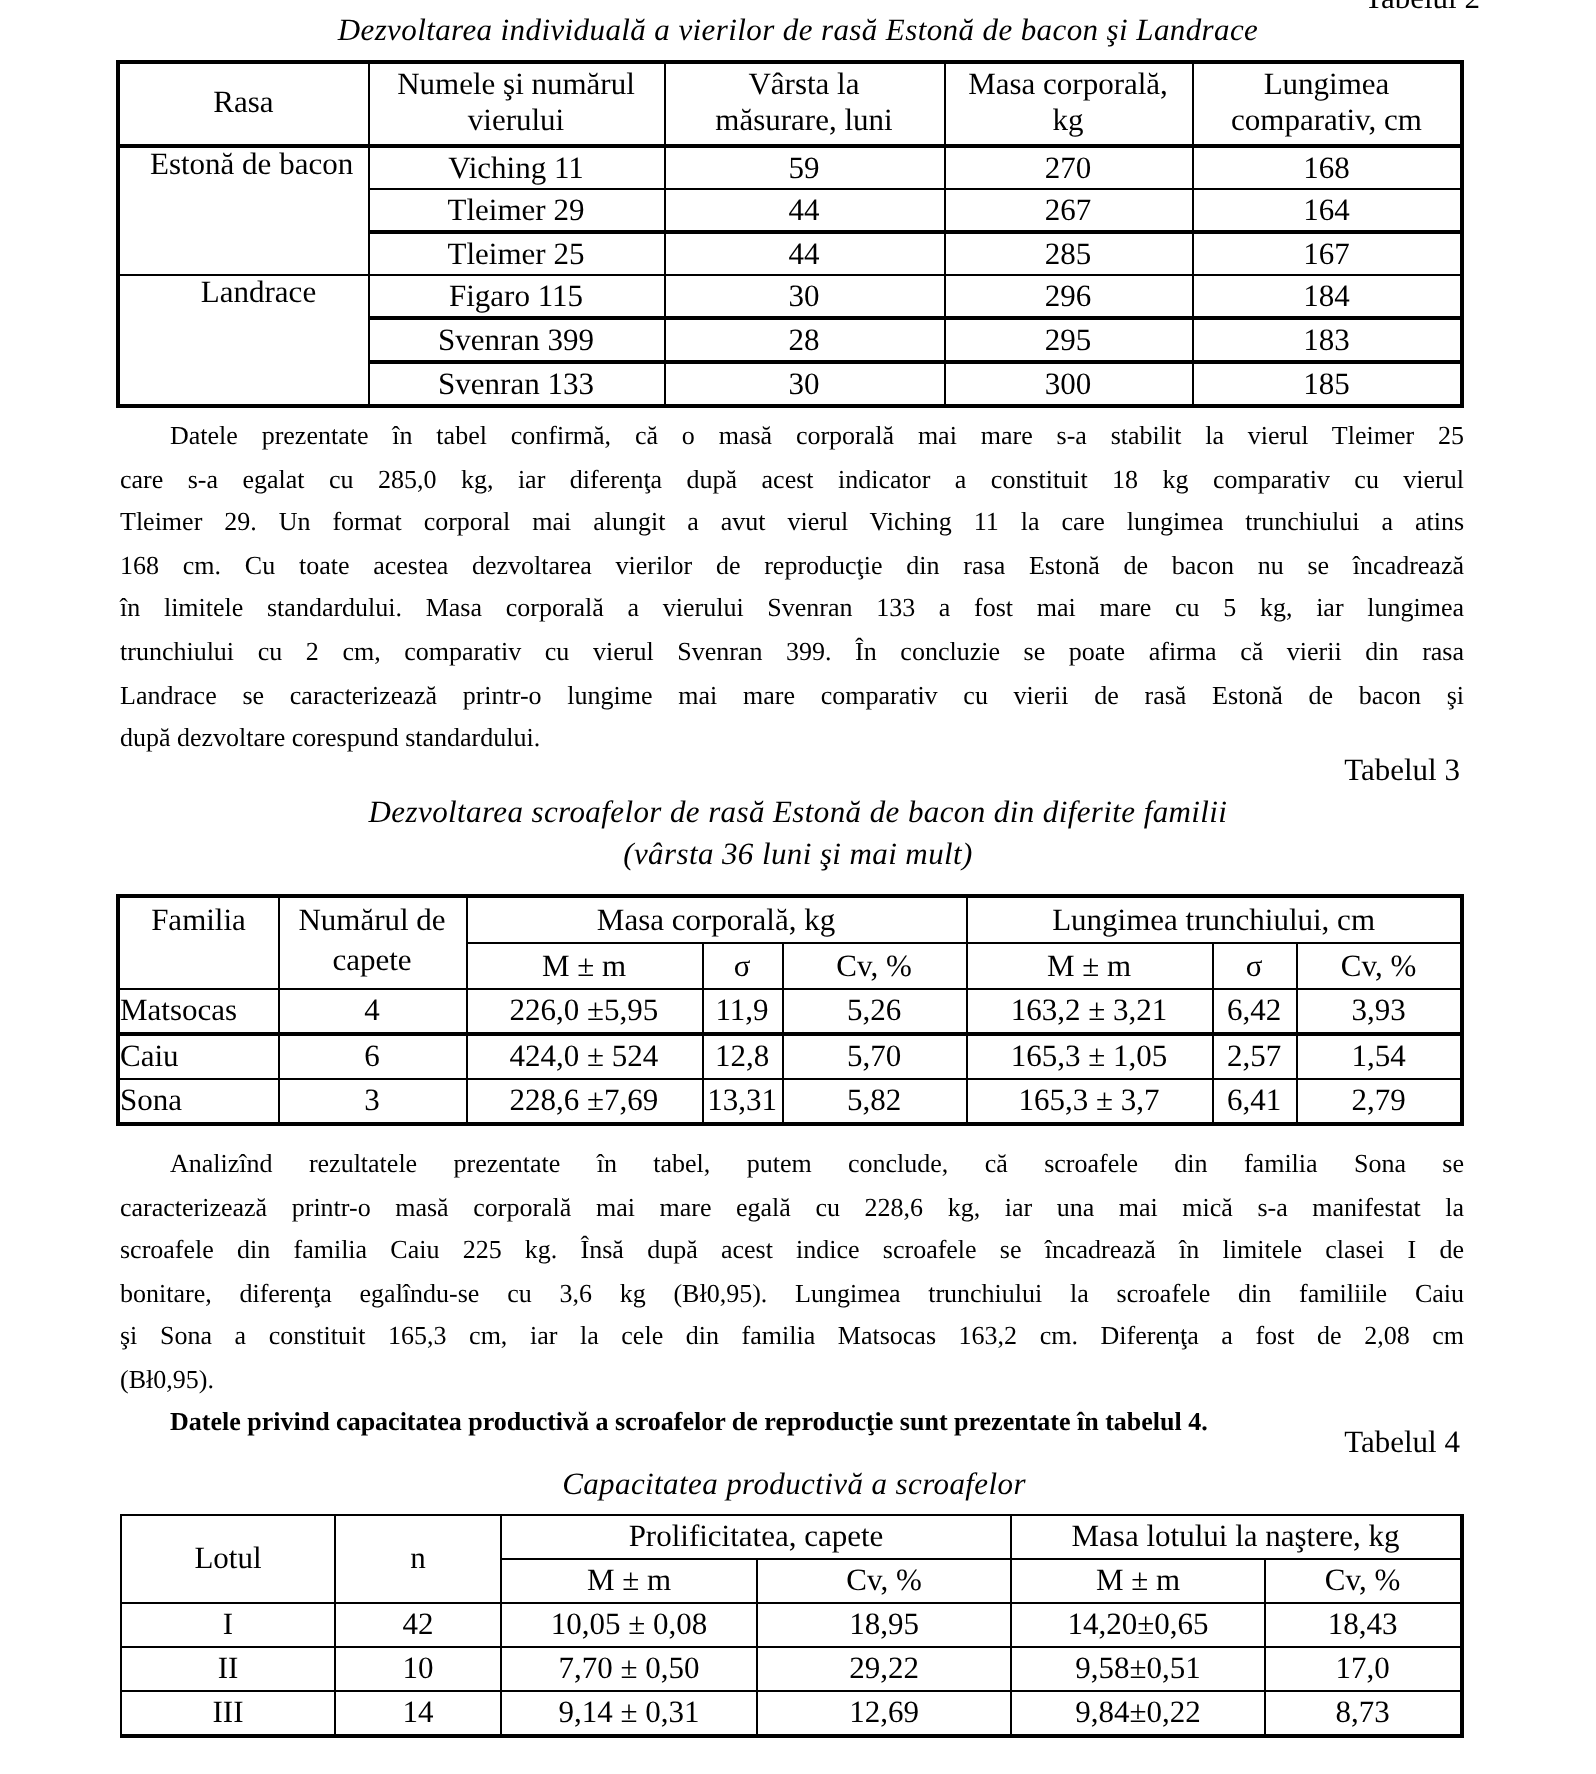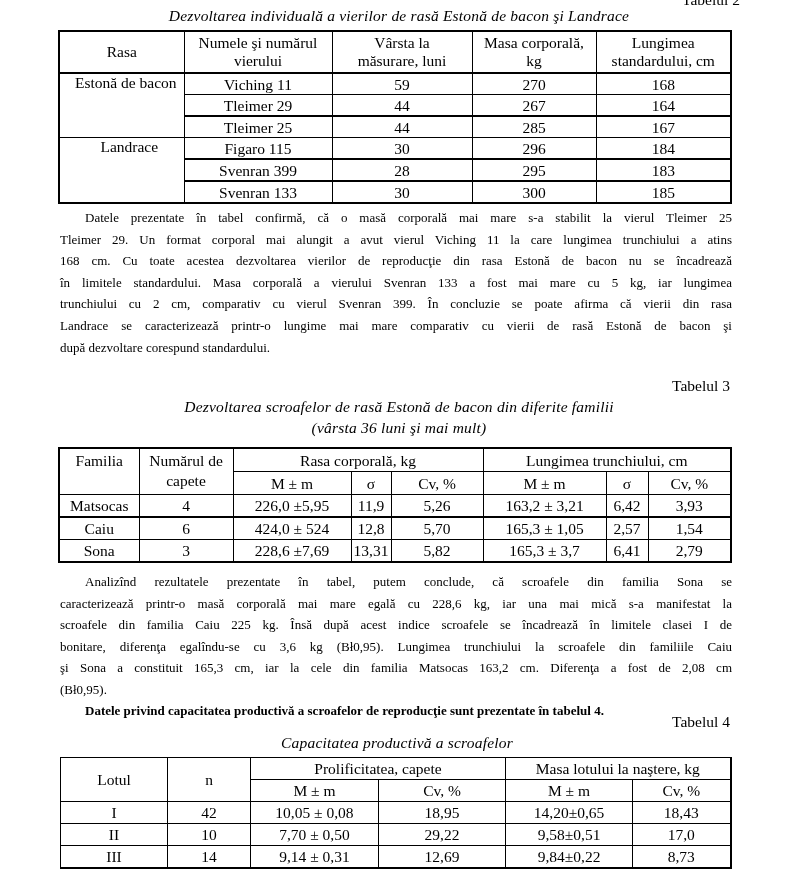--- a/index.html
+++ b/index.html
@@ -33,21 +33,21 @@
 
   .para {
     position: absolute; left: 60px; width: 672px; font-size: 13px;
     line-height: 21.6px; text-align: justify;
   }
   .line { display: block; text-align: justify; text-align-last: justify; white-space: nowrap; }
   .line.last { text-align-last: left; }
 
   .t2 { left: 58px; top: 447px; width: 672px; border: 2px solid #000; }
   .t2 td { height: 21px; }
-  .t2 td.fam { text-align: center; padding-left: 0; }
+  .t2 td.fam { text-align: left; padding-left: 0; }
   .t2 tr.head1 td { height: 22px; }
   .t2 tr.head2 td { height: 22px; }
   .t2 tr.thick td { border-top: 2.5px solid #000; }
   .t2 td.nohb { border-bottom: none; margin-top: 22px; }
   .t2 td.notb { border-top: none; vertical-align: top; }
 
   .t3 { left: 60px; top: 757px; width: 670px; border: 1px solid #000; border-bottom: 2.5px solid #000; border-right: 2px solid #000; }
   .t3 td { height: 21px; }
 </style>
 </head>
@@ -75,21 +75,21 @@
     <th>
       <span>Vârsta la</span><br>
       <span>măsurare, luni</span>
     </th>
     <th>
       <span>Masa corporală,</span><br>
       <span>kg</span>
     </th>
     <th>
       <span>Lungimea</span><br>
-      <span>standardului, cm</span>
+      <span>comparativ, cm</span>
     </th>
   </tr>
   <tr>
     <td class="rasa" rowspan="3">Estonă de bacon</td>
     <td>Viching 11</td>
     <td>59</td>
     <td>270</td>
     <td>168</td>
   </tr>
   <tr>
@@ -121,20 +121,21 @@
     <td>Svenran 133</td>
     <td>30</td>
     <td>300</td>
     <td>185</td>
   </tr>
 </tbody>
   </table>
 
 <div class="para" style="top:207px; width:672px;">
   <span class="line" style="padding-left:25px;">Datele prezentate în tabel confirmă, că o masă corporală mai mare s-a stabilit la vierul Tleimer 25</span>
+  <span class="line">care s-a egalat cu 285,0 kg, iar diferenţa după acest indicator a constituit 18 kg comparativ cu vierul</span>
   <span class="line">Tleimer 29. Un format corporal mai alungit a avut vierul Viching 11 la care lungimea trunchiului a atins</span>
   <span class="line">168 cm. Cu toate acestea dezvoltarea vierilor de reproducţie din rasa Estonă de bacon nu se încadrează</span>
   <span class="line">în limitele standardului. Masa corporală a vierului Svenran 133 a fost mai mare cu 5 kg, iar lungimea</span>
   <span class="line">trunchiului cu 2 cm, comparativ cu vierul Svenran 399. În concluzie se poate afirma că vierii din rasa</span>
   <span class="line">Landrace se caracterizează printr-o lungime mai mare comparativ cu vierii de rasă Estonă de bacon şi</span>
   <span class="line last">după dezvoltare corespund standardului.</span>
 </div>
 
 <div class="tabel-label" style="top:377px;">Tabelul 3</div>
 <div class="title" style="top:398px;">Dezvoltarea scroafelor de rasă Estonă de bacon din diferite familii</div>
@@ -148,21 +149,21 @@
       <col style="width:40px">
       <col style="width:92px">
       <col style="width:123px">
       <col style="width:42px">
       <col style="width:83px">
   </colgroup>
   <tbody>
       <tr class="head1">
     <td class="nohb">Familia</td>
     <td class="nohb">Numărul de</td>
-    <td colspan="3">Rasa corporală,  kg</td>
+    <td colspan="3">Masa corporală,  kg</td>
     <td colspan="3">Lungimea trunchiului, cm</td>
   </tr>
   <tr class="head2">
     <td class="notb"></td>
     <td class="notb">capete</td>
     <td>M ± m</td>
     <td>σ</td>
     <td>Cv, %</td>
     <td>M ± m</td>
     <td>σ</td>

